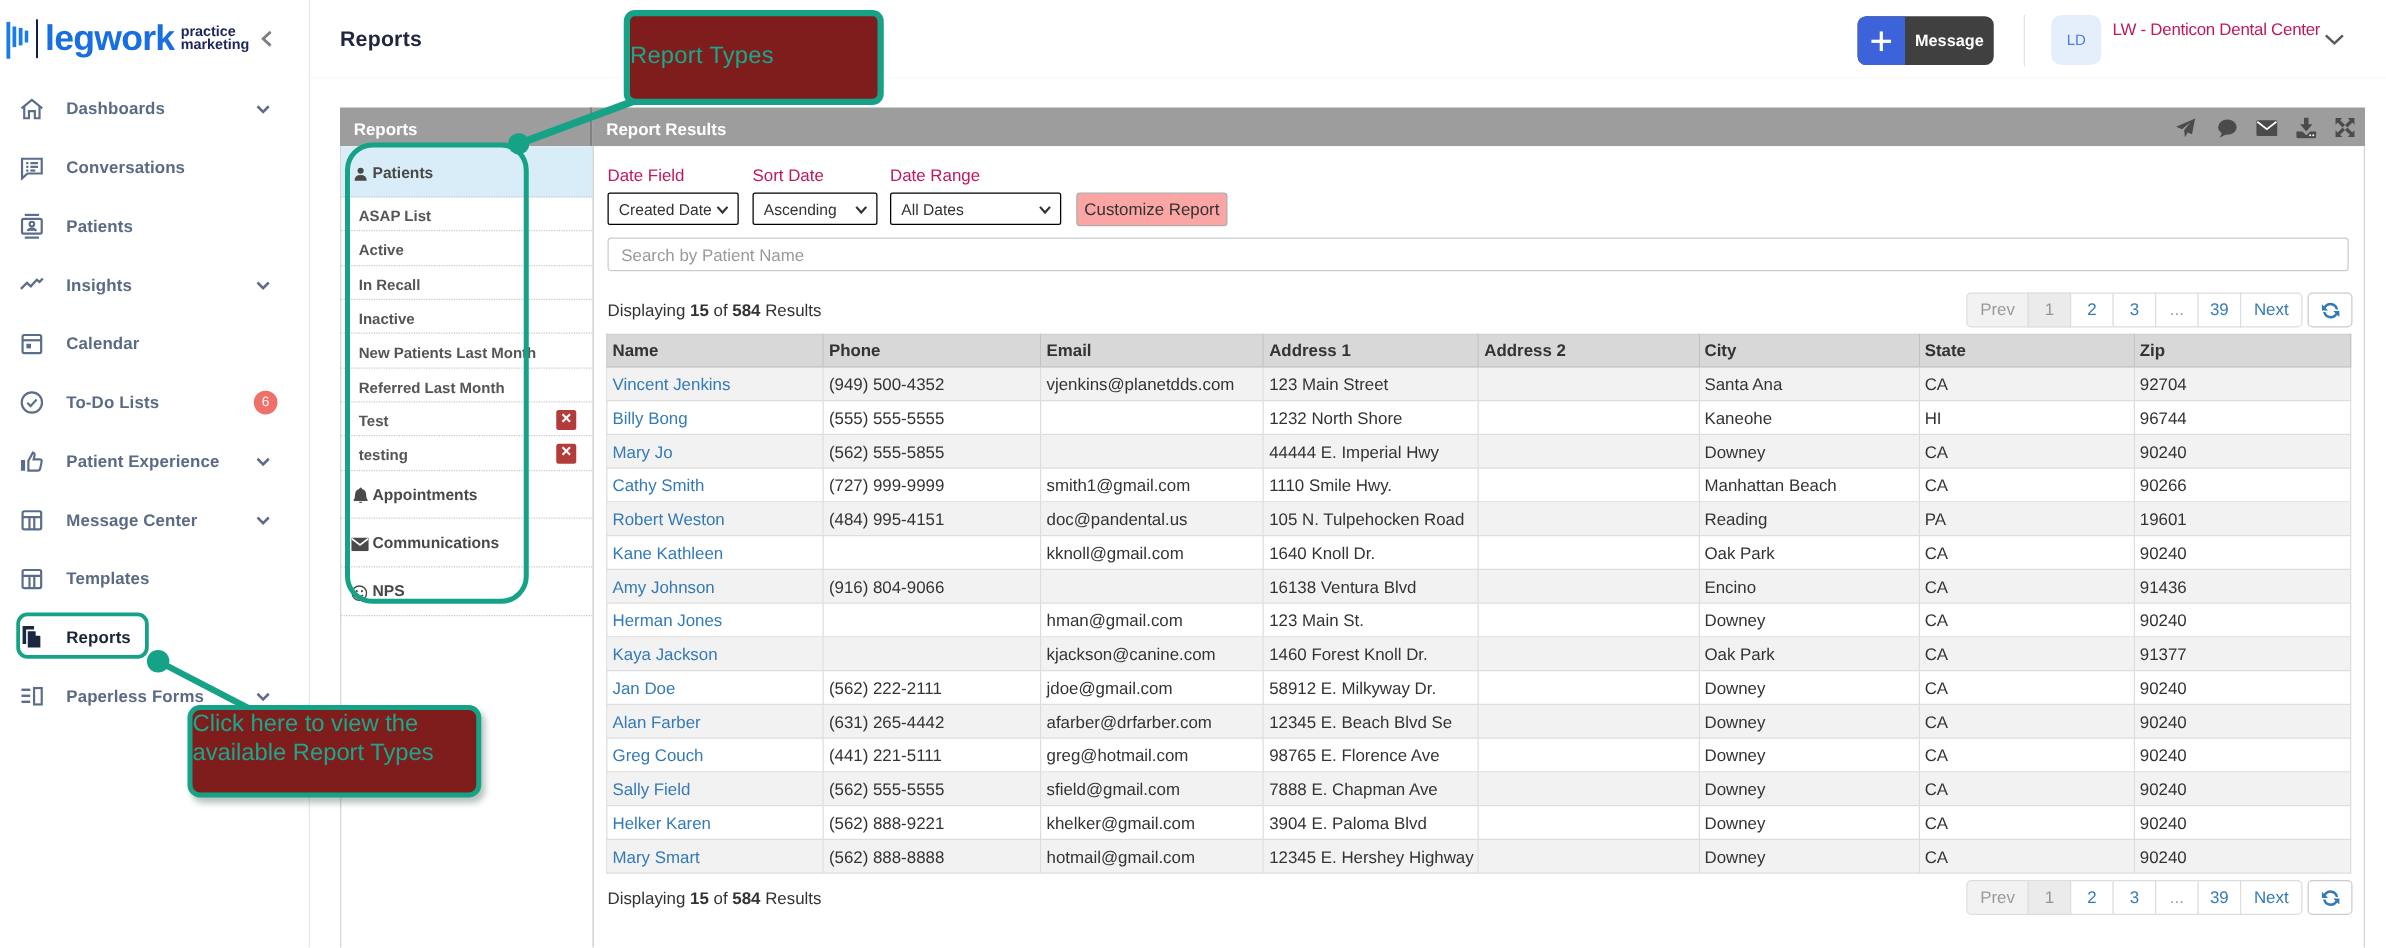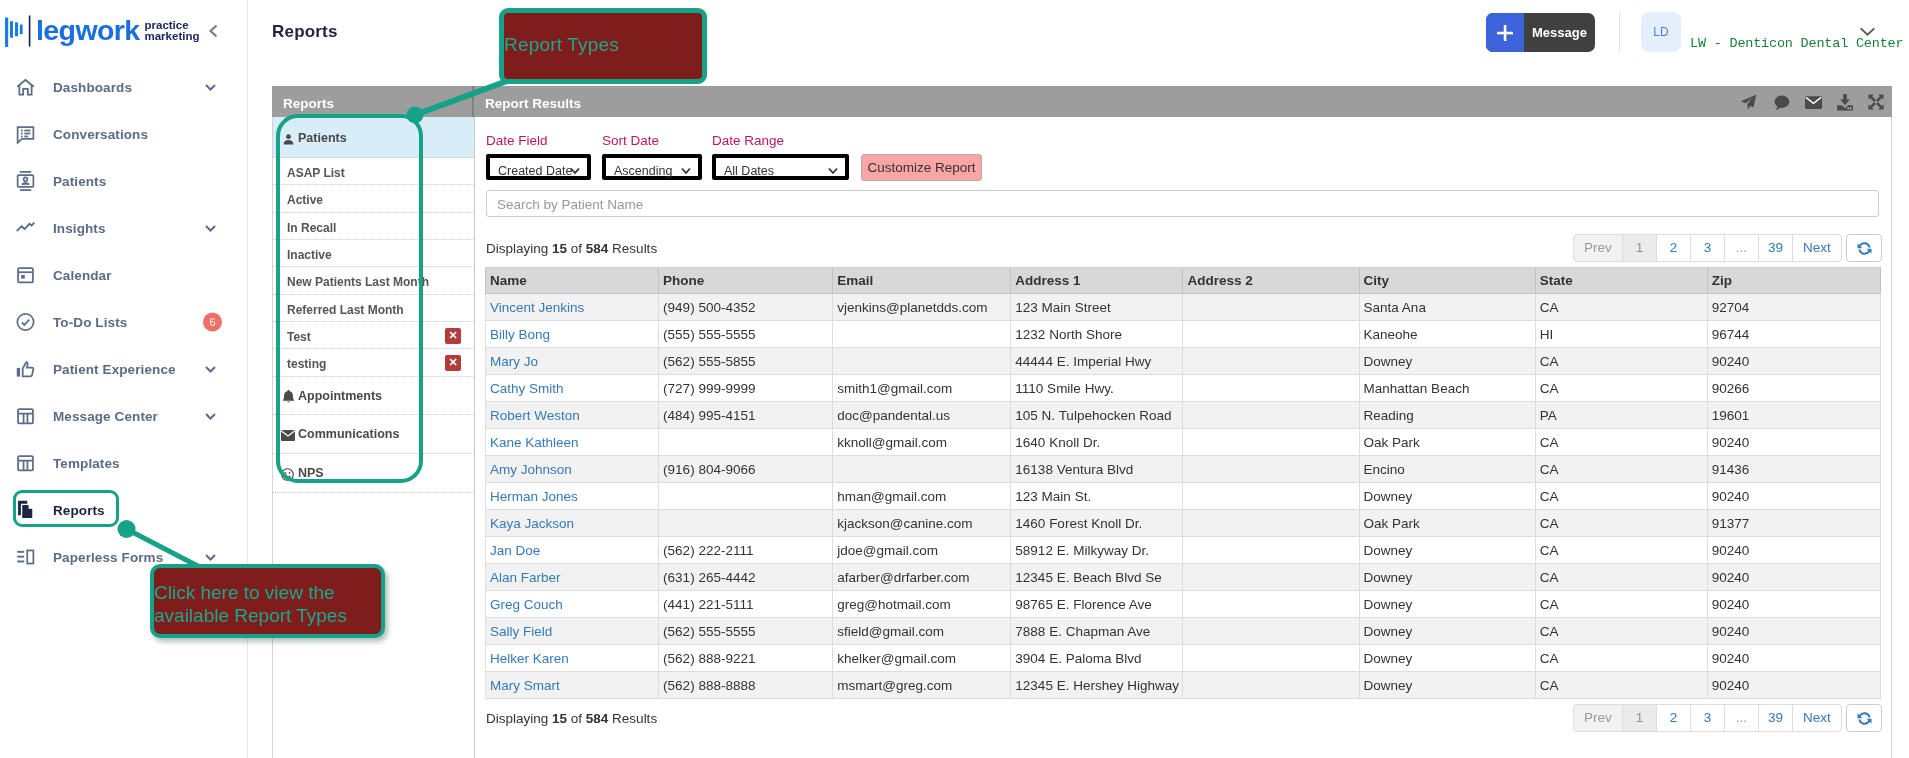--- a/index.html
+++ b/index.html
@@ -14,35 +14,35 @@
 .nav-item .nchev { position:absolute; left:203px; top:50%; transform:translateY(-50%); width:15px; height:15px; }
 .badge6 { position:absolute; left:203px; top:50%; transform:translateY(-50%); width:19px; height:19px; border-radius:50%; background:#ef7068; color:#fff; font-size:11px; text-align:center; line-height:19px; }
 
 #topbar { position:absolute; left:248px; top:0; width:1661px; height:63px; background:#fff; border-bottom:1px solid #e9e9e9; }
 #h1t { position:absolute; left:24px; top:22px; font-size:17px; color:#20273f; font-weight:600; letter-spacing:.2px; }
 #msgbtn { position:absolute; left:1238px; top:13px; width:109px; height:39px; border-radius:7px; background:#404040; overflow:hidden; }
 #msgbtn .plus { position:absolute; left:0; top:0; width:38px; height:39px; background:#3c63d9; }
 #msgbtn .mlabel { position:absolute; left:38px; top:0; width:71px; height:39px; color:#fff; font-size:13px; font-weight:700; text-align:center; line-height:39px; }
 #hdrdiv { position:absolute; left:1371px; top:12px; width:1px; height:41px; background:#e3e3e3; }
 #ldav { position:absolute; left:1393px; top:12px; width:40px; height:40px; border-radius:8px; background:#e5effc; color:#4a7de0; font-size:12px; text-align:center; line-height:40px; }
-#acctname { position:absolute; left:1442px; top:36px; font-size:13.5px; color:#15803d; font-weight:400; letter-spacing:-0.2px;font-family:Liberation Mono, monospace; }
+#acctname { position:absolute; left:1442px; top:16px; font-size:13.5px; color:#be185d; font-weight:400; letter-spacing:-0.2px; }
 
 #content { position:absolute; left:248px; top:62px; width:1661px; height:696px; background:#fff; }
 .graybar { position:absolute; top:24px; height:31px; background:#9d9d9d; color:#fff; font-size:13.5px; font-weight:700; }
 .graybar span { position:absolute; left:11px; top:10px; }
 #pleft { position:absolute; left:24px; top:55px; width:202px; height:641px; background:#fff; border-left:1px solid #d4d4d4; }
 #pright { position:absolute; left:226px; top:55px; width:1418px; height:641px; background:#fff; border-left:1px solid #c9c9c9; border-right:1px solid #d4d4d4; }
 
 .rl-sect { position:absolute; left:0; width:201px; border-bottom:1px dotted #c9c9c9; font-size:12.5px; font-weight:700; color:#484848; }
 .rl-item { position:absolute; left:0; width:201px; height:27.3px; border-bottom:1px dotted #c9c9c9; font-size:12px; font-weight:700; color:#555; }
 .rl-item span { position:absolute; left:14px; top:8px; }
 .xbtn { position:absolute; left:172px; top:6px; width:16px; height:16px; background:#b23c3c; border-radius:2px; color:#fff; font-size:11px; font-weight:700; text-align:center; line-height:15px; }
 
 .flabel { position:absolute; top:45px; font-size:13.5px; color:#be185d; }
-.fselect { position:absolute; top:66px; height:26px; border:4px solid #000000; border-radius:2px; background:#fff; font-size:13.5px; color:#333; }
+.fselect { position:absolute; top:66px; height:26px; border:1px solid #000000; border-radius:2px; background:#fff; font-size:13.5px; color:#333; }
 .fselect span { position:absolute; left:8px; top:6px; font-size:12.5px; }
 #custbtn { position:absolute; left:386px; top:37px; width:121px; height:27px; border:1px solid #adadad; border-radius:3px; background:#fca5a5; font-size:13.5px; color:#333; text-align:center; line-height:25px; }
 #searchbox { position:absolute; left:11px; top:73px; width:1393px; height:27px; border:1px solid #ccc; border-radius:3px; background:#fff; }
 #searchbox span { position:absolute; left:10px; top:6px; font-size:13.5px; color:#999; }
 .displaying { position:absolute; font-size:13.5px; color:#333; }
 
 .pager { position:absolute; height:28px; }
 .pager .pg { position:absolute; top:0; height:28px; border:1px solid #ddd; background:#fff; font-size:13.5px; color:#337ab7; text-align:center; }
 .pager .pg i { font-style:normal; display:block; margin-top:5px; }
 .refbtn { position:absolute; top:0; width:36px; height:28px; border:1px solid #ccc; border-radius:4px; background:#fff; }
@@ -485,21 +485,21 @@
             <td>khelker@gmail.com</td>
             <td>3904 E. Paloma Blvd</td>
             <td></td>
             <td>Downey</td>
             <td>CA</td>
             <td>90240</td>
           </tr>
       <tr class="odd">
             <td class="lnk">Mary Smart</td>
             <td>(562) 888-8888</td>
-            <td>msmart@greg.com</td>
+            <td>hotmail@gmail.com</td>
             <td>12345 E. Hershey Highway</td>
             <td></td>
             <td>Downey</td>
             <td>CA</td>
             <td>90240</td>
           </tr>
     </tbody>
       </table>
     <div class="pager" style="left:1098px;top:117px;">
       <div class="pg" style="left:0;width:50px;border-radius:4px 0 0 4px;background:#f2f2f2;color:#9a9a9a;">
@@ -563,13 +563,13 @@
 </div>
 <svg class="overlay" width="1909" height="758" viewBox="0 0 1909 758">
   <line x1="415" y1="115" x2="515" y2="78" stroke="#16a286" stroke-width="6"></line>
   <circle cx="415" cy="115" r="8.5" fill="#16a286"></circle>
   <line x1="126.5" y1="529" x2="215" y2="575" stroke="#16a286" stroke-width="5"></line>
   <circle cx="126.5" cy="529" r="9" fill="#16a286"></circle>
 </svg>
 <div class="anno" style="left:276px;top:114px;width:147px;height:369px;border-radius:22px;"></div>
 <div class="anno" style="left:13px;top:490px;width:106px;height:37px;border-radius:9px;border-width:3.5px;"></div>
 <div class="annobox" style="left:499px;top:8px;width:208px;height:76px;border-radius:9px;border-width:5px;font-size:19px;letter-spacing:0.2px;padding-top:21px;">Report Types</div>
-<div class="annobox" style="left:150px;top:564px;width:235px;height:74px;border-radius:10px;font-size:19px;line-height:23px;padding-top:13px;box-shadow:3px 4px 5px rgba(90,120,110,0.45);">Click here to view the<br>available Report Types</div>
+<div class="annobox" style="left:150px;top:564px;width:235px;height:74px;border-radius:10px;font-size:19px;line-height:23px;box-shadow:3px 4px 5px rgba(90,120,110,0.45);">Click here to view the<br>available Report Types</div>
 
 </body></html>

